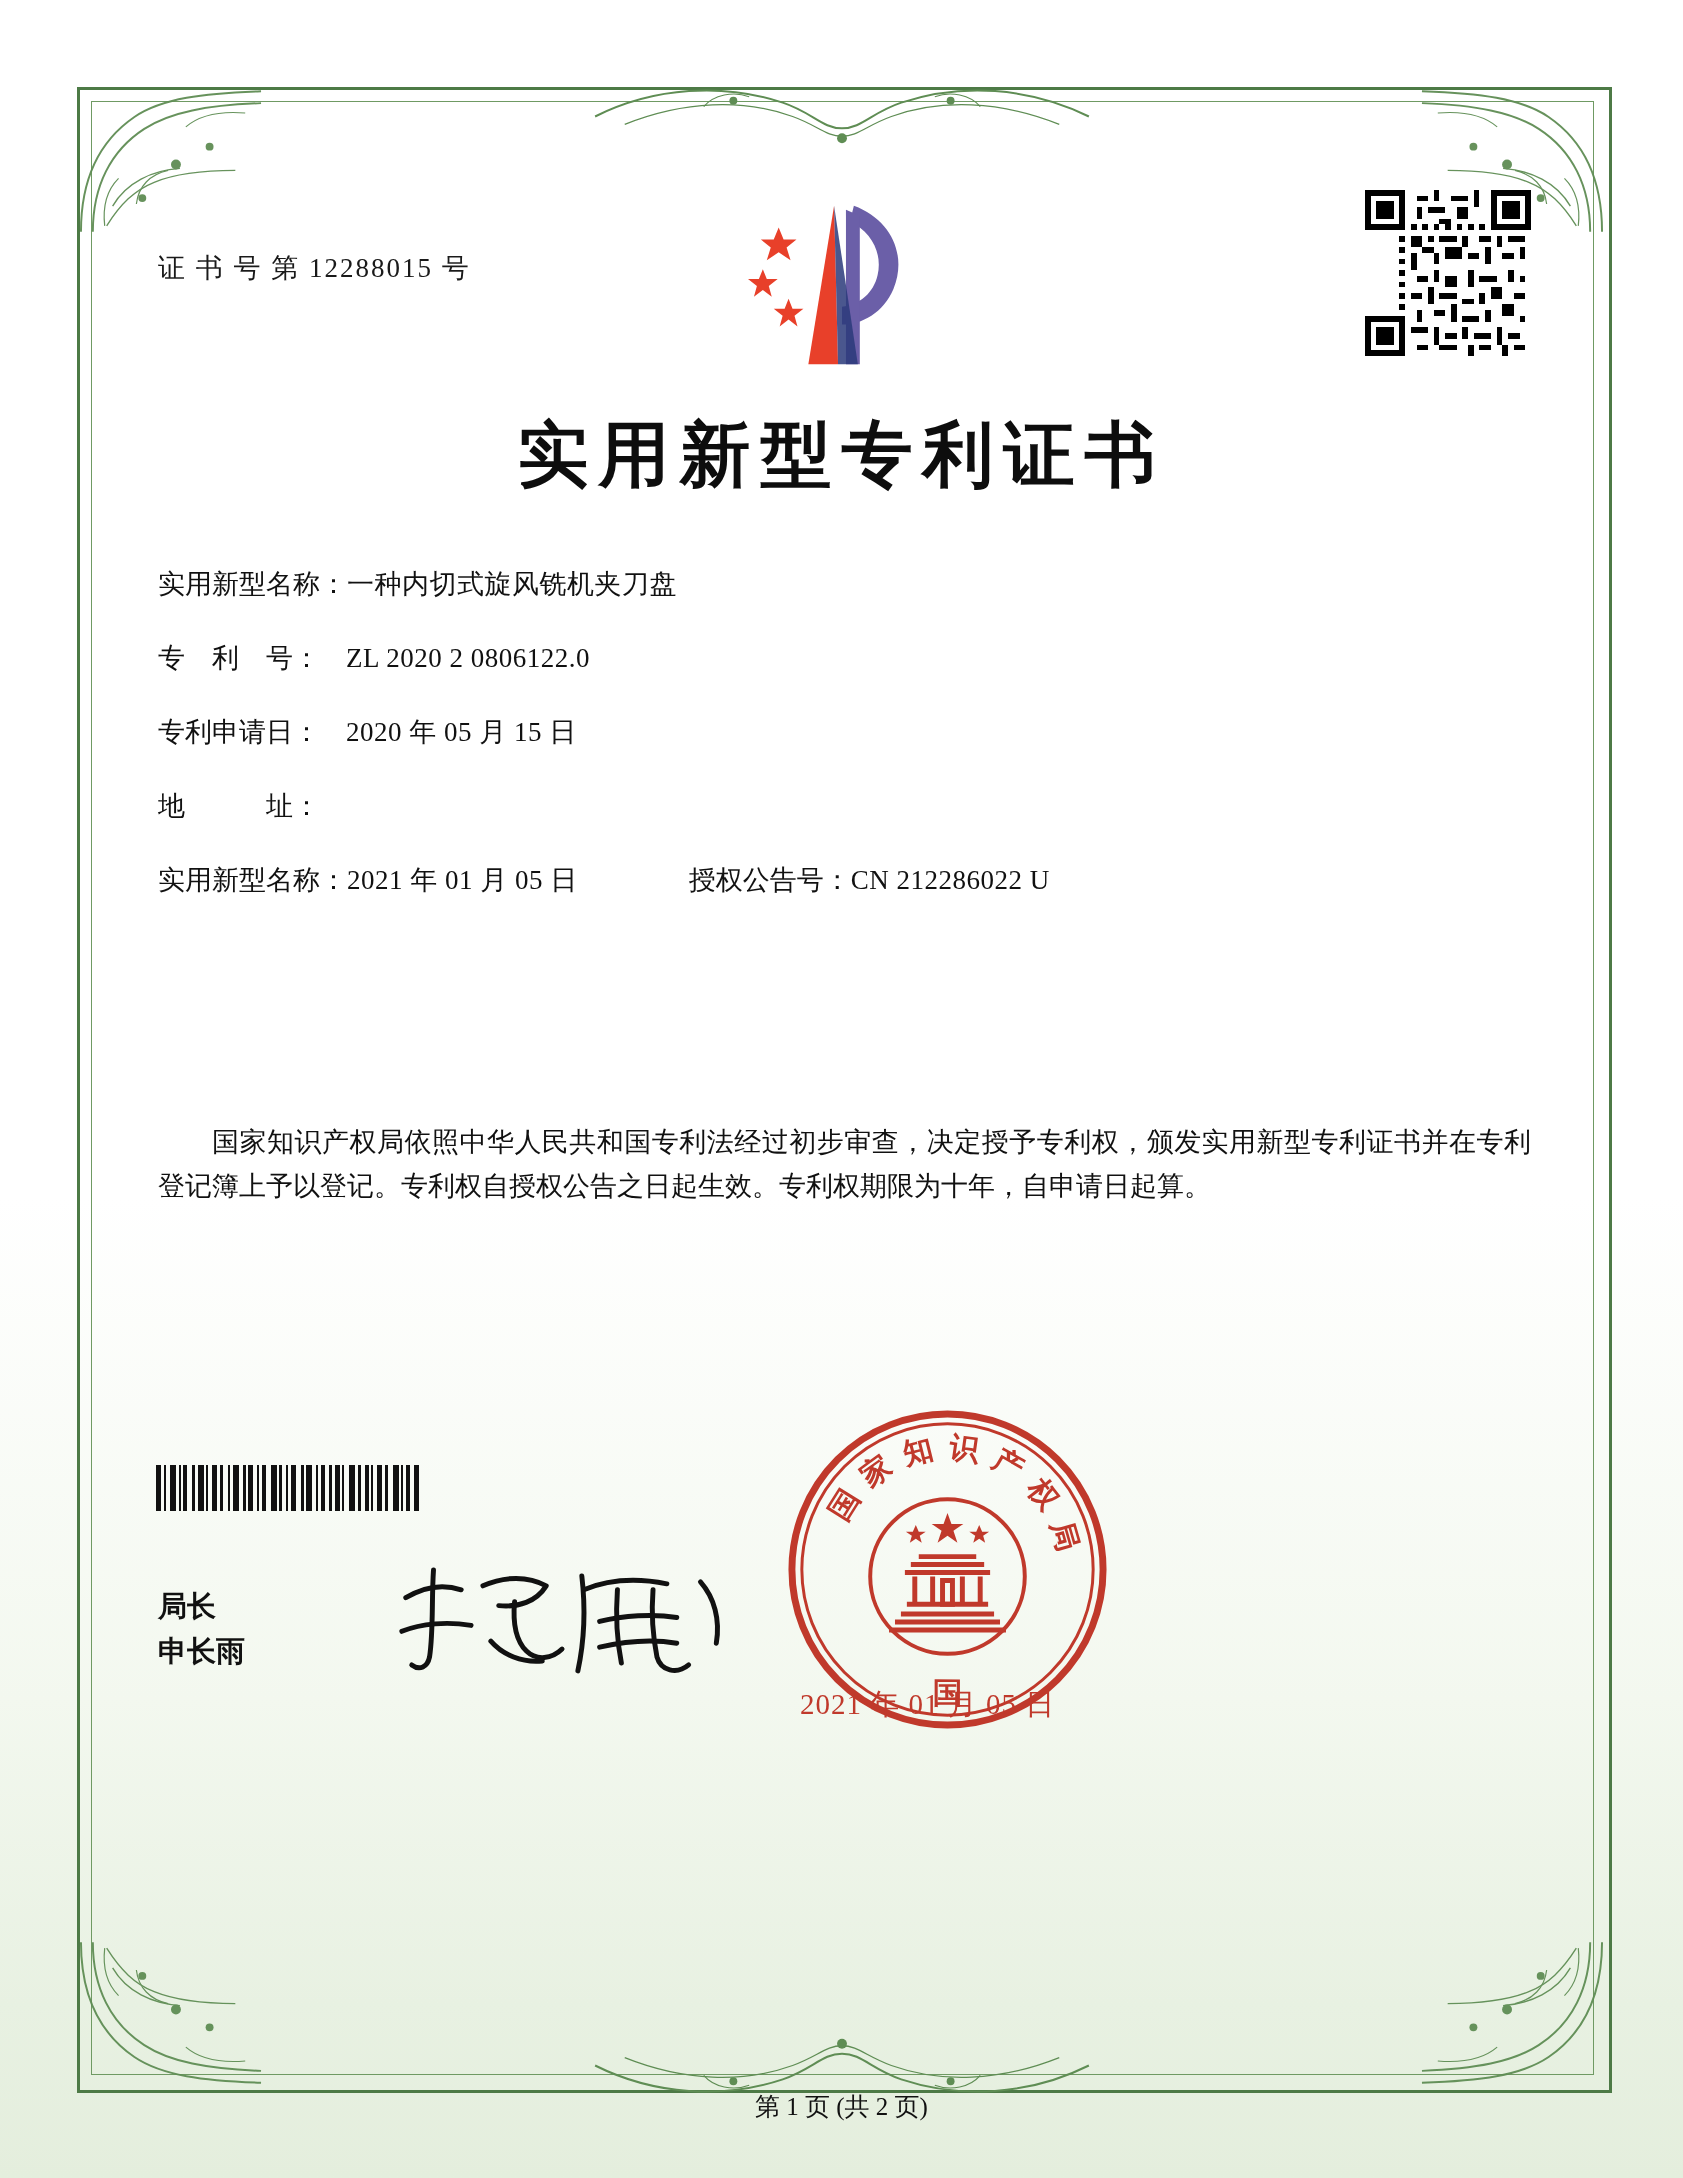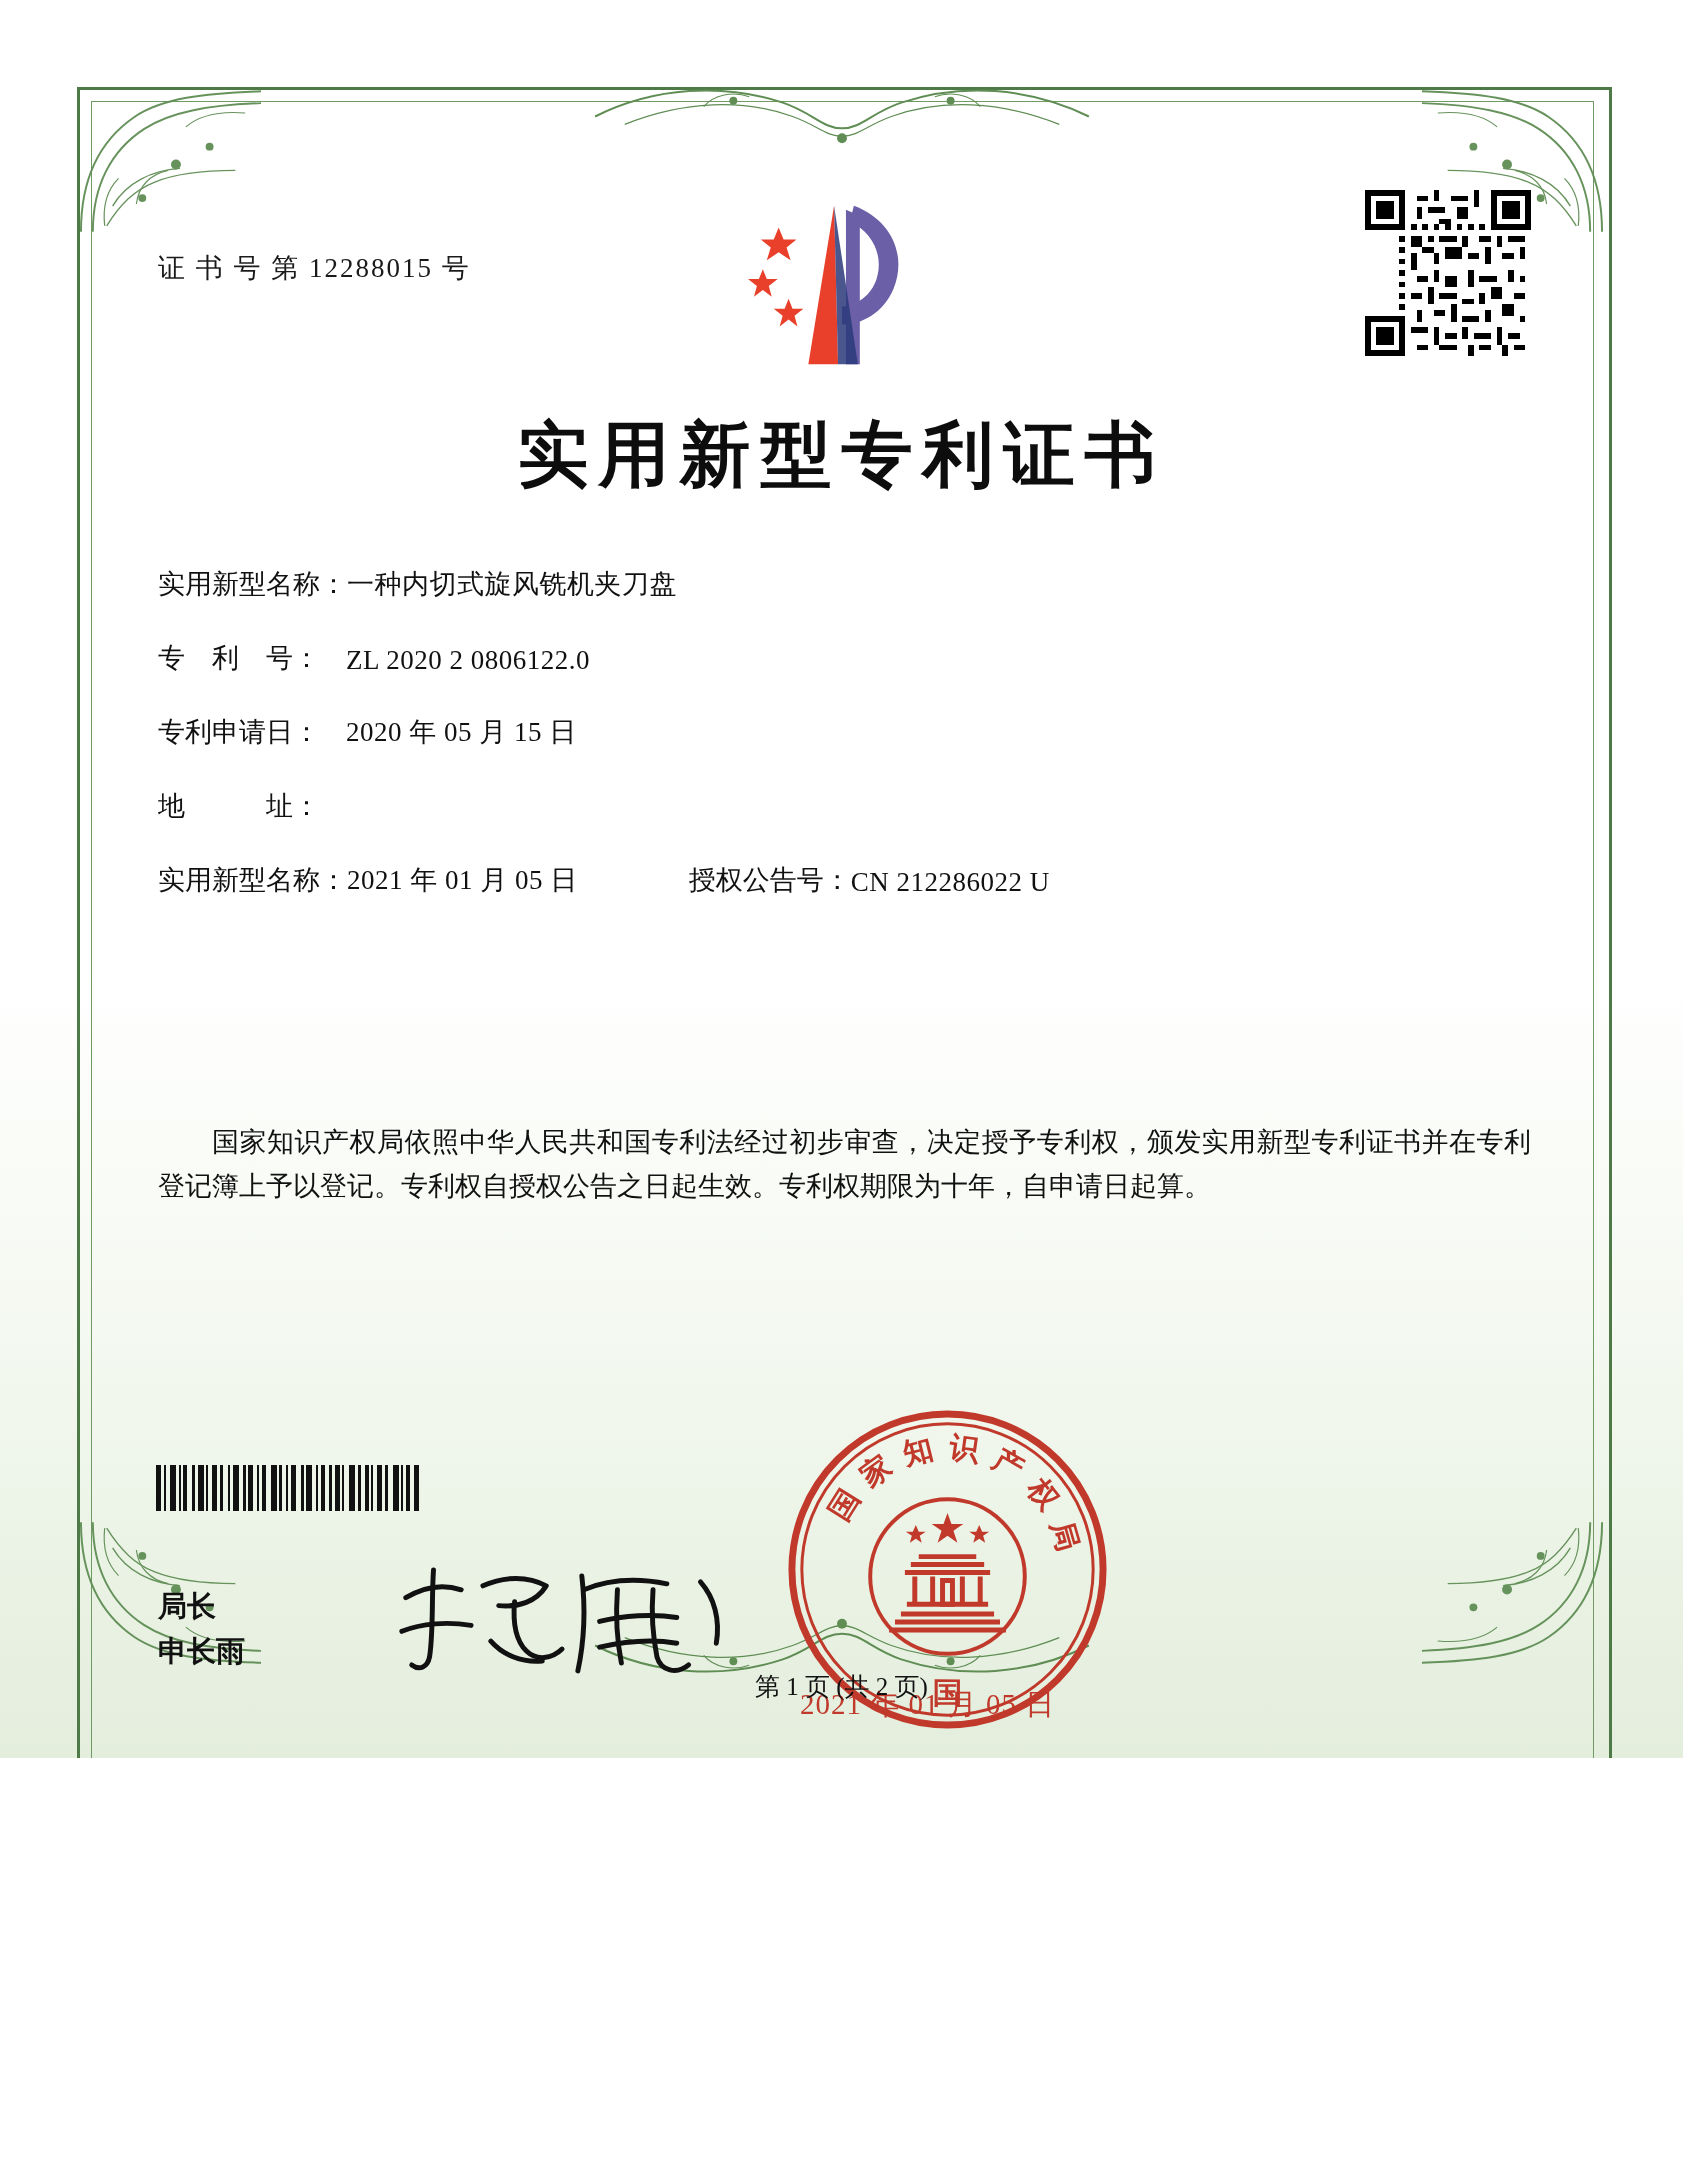--- a/index.html
+++ b/index.html
@@ -6,21 +6,21 @@
     margin: 0;
     padding: 0;
     background: #ffffff;
   }
   body {
     font-family: "Liberation Serif", "DejaVu Serif", serif;
   }
   .page {
     position: relative;
     width: 1683px;
-    height: 1758px;
+    height: 2178px;
     background: #f0abfc;
     overflow: hidden;
   }
   
   .page-tint {
     position: absolute;
     left: 0; top: 0; right: 0; bottom: 0;
     background: linear-gradient(to bottom, #ffffff 0%, #ffffff 55%, #f3f8ef 78%, #e8f1e2 92%, #e4eedd 100%);
     pointer-events: none;
   }
@@ -119,21 +119,21 @@
   }
 
   .fields {
     position: absolute;
     left: 67px;
     top: 465px;
     right: 59px;
   }
   .field-row {
     display: flex;
-    align-items: flex-end;
+    align-items: center;
     margin-bottom: 38px;
     font-size: 27px;
     color: #111;
     white-space: nowrap;
   }
   .field-label {
     display: inline-block;
     min-width: 188px;
     letter-spacing: 0px;
   }

